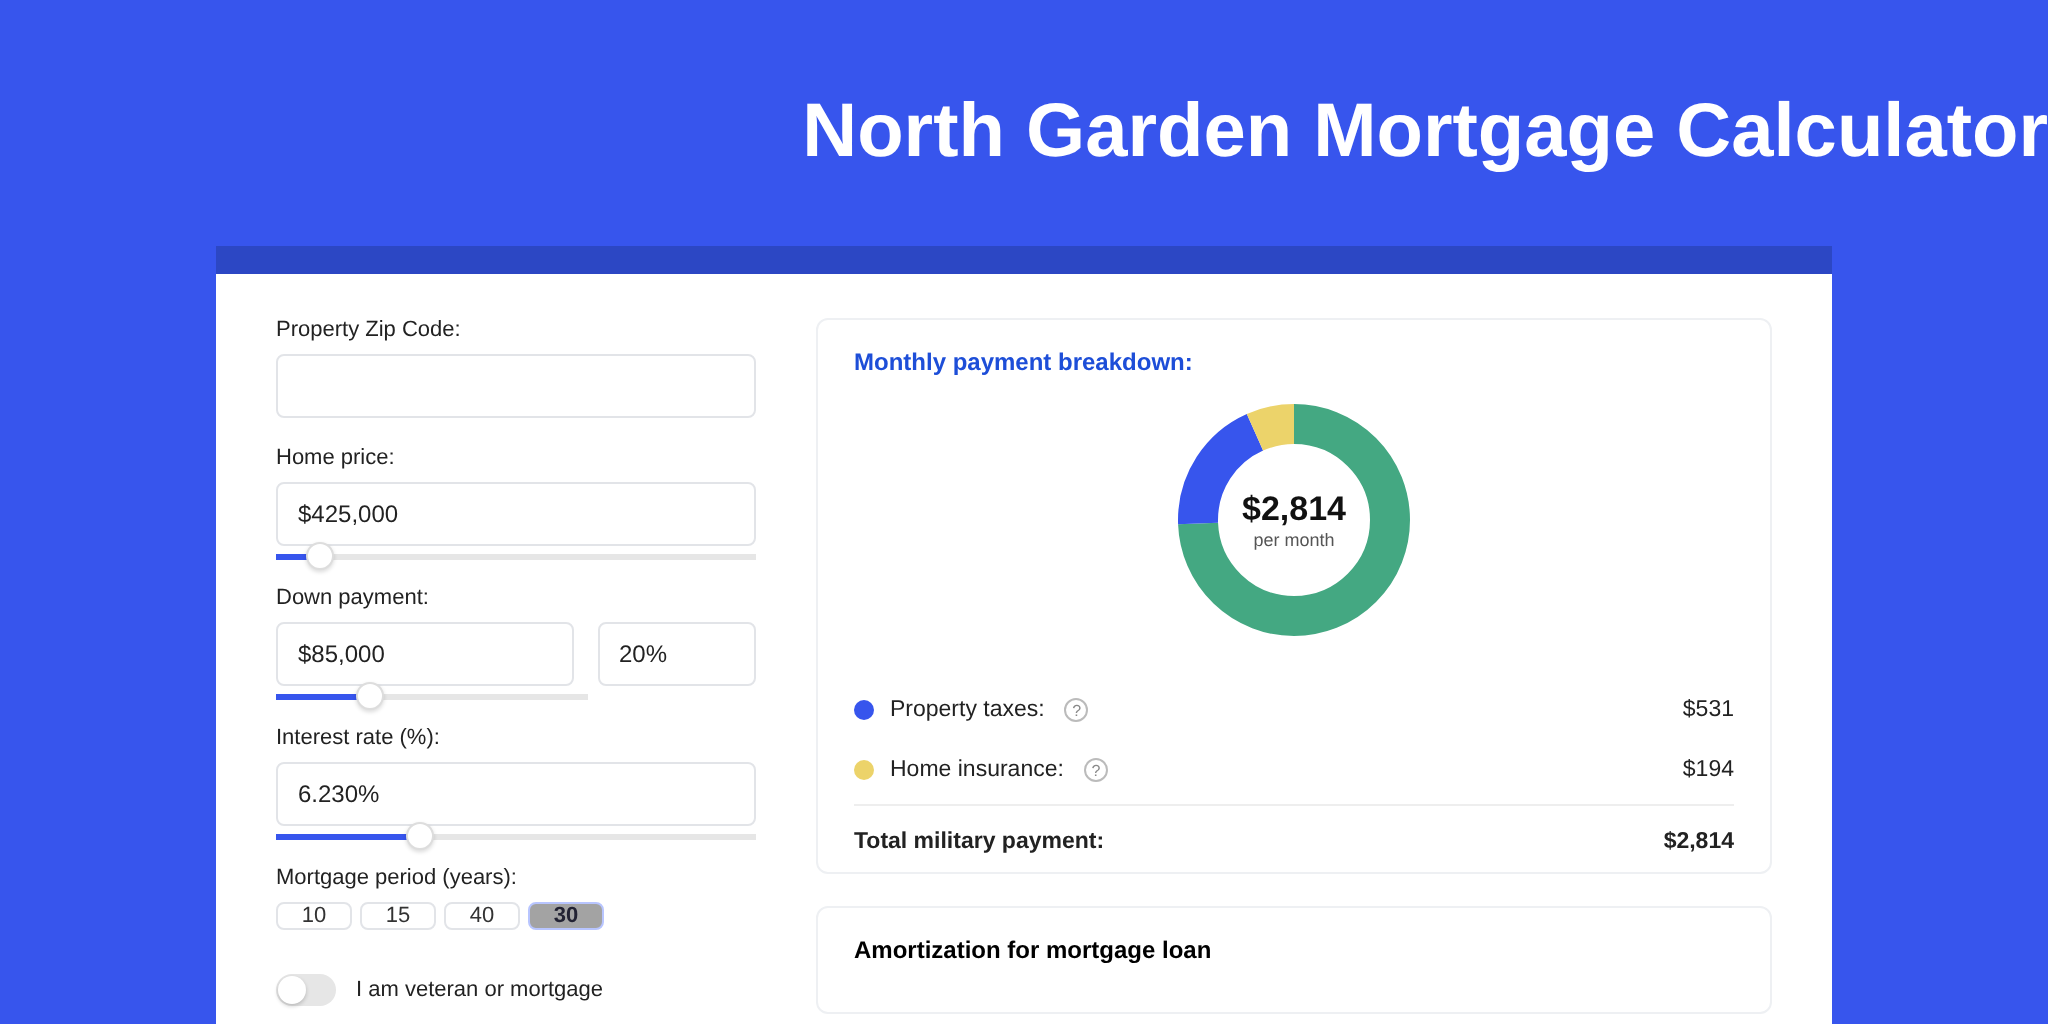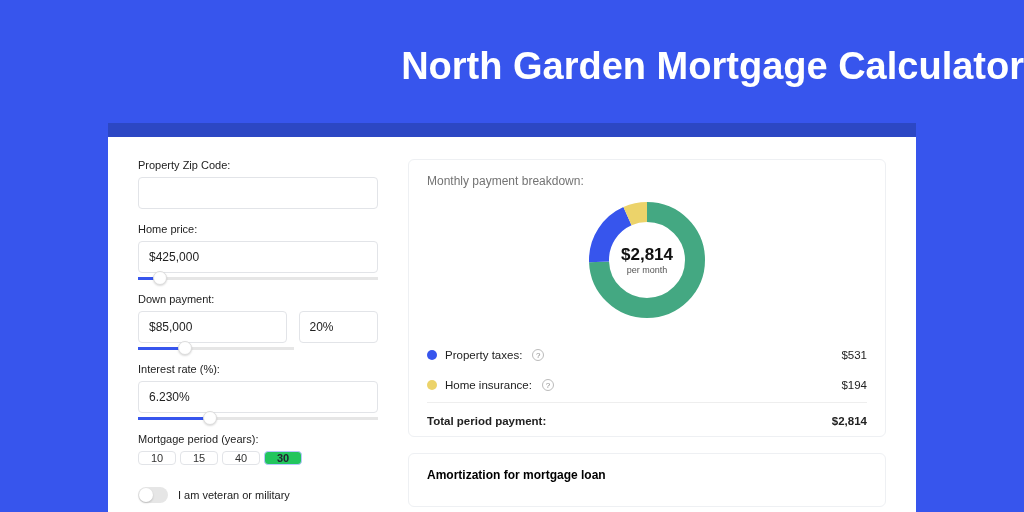--- a/index.html
+++ b/index.html
@@ -86,21 +86,21 @@
   .period-btn {
     border: 1px solid #e2e4e8;
     background: #fff;
     border-radius: 4px;
     width: 38px; height: 14px;
     font-size: 11px;
     color: #333;
     cursor: pointer;
   }
   .period-btn.active {
-    background: #22c55e;
+    background: #a3a3a3;
     border-color: #b8c5ff;
     color: #223;
     font-weight: 600;
   }
   .toggle-row { display: flex; align-items: center; gap: 10px; margin-top: 22px; }
   .toggle {
     width: 30px; height: 16px;
     background: #e6e6e6;
     border-radius: 10px;
     position: relative;
@@ -117,22 +117,22 @@
   }
   .toggle-label { font-size: 11px; color: #222; }
   .right {
     flex: 1;
     border: 1px solid #eef0f3;
     border-radius: 6px;
     padding: 14px 18px 0;
   }
   .right-title {
     font-size: 12px;
-    font-weight: 400;
-    color: #737373;
+    font-weight: 700;
+    color: #1d4ed8;
     margin-bottom: 10px;
   }
   .donut-wrap { display: flex; justify-content: center; margin-bottom: 18px; }
   .donut { position: relative; width: 124px; height: 124px; }
   .donut svg { transform: rotate(-90deg); }
   .donut-center {
     position: absolute;
     top: 50%; left: 50%;
     transform: translate(-50%, -50%);
     text-align: center;
@@ -223,21 +223,21 @@
       <div class="period-row">
         <button class="period-btn">10</button>
         <button class="period-btn">15</button>
         <button class="period-btn">40</button>
         <button class="period-btn active">30</button>
       </div>
     </div>
 
     <div class="toggle-row">
       <div class="toggle"></div>
-      <span class="toggle-label">I am veteran or military</span>
+      <span class="toggle-label">I am veteran or mortgage</span>
     </div>
 
   </div>
 
   <div style="flex:1">
     <div class="right">
       <div class="right-title">Monthly payment breakdown:</div>
 
       <div class="donut-wrap">
         <div class="donut">
@@ -266,21 +266,21 @@
       <div class="line-item">
         <div class="l">
           <span class="dot yellow"></span>
           <span>Home insurance:</span>
           <span class="help-icon">?</span>
         </div>
         <span class="val">$194</span>
       </div>
 
       <div class="line-item total-row">
-        <span>Total period payment:</span>
+        <span>Total military payment:</span>
         <span>$2,814</span>
       </div>
     </div>
 
     <div class="amort-card">
       <div class="amort-title">Amortization for mortgage loan</div>
 
     </div>
   </div>
 </div>

